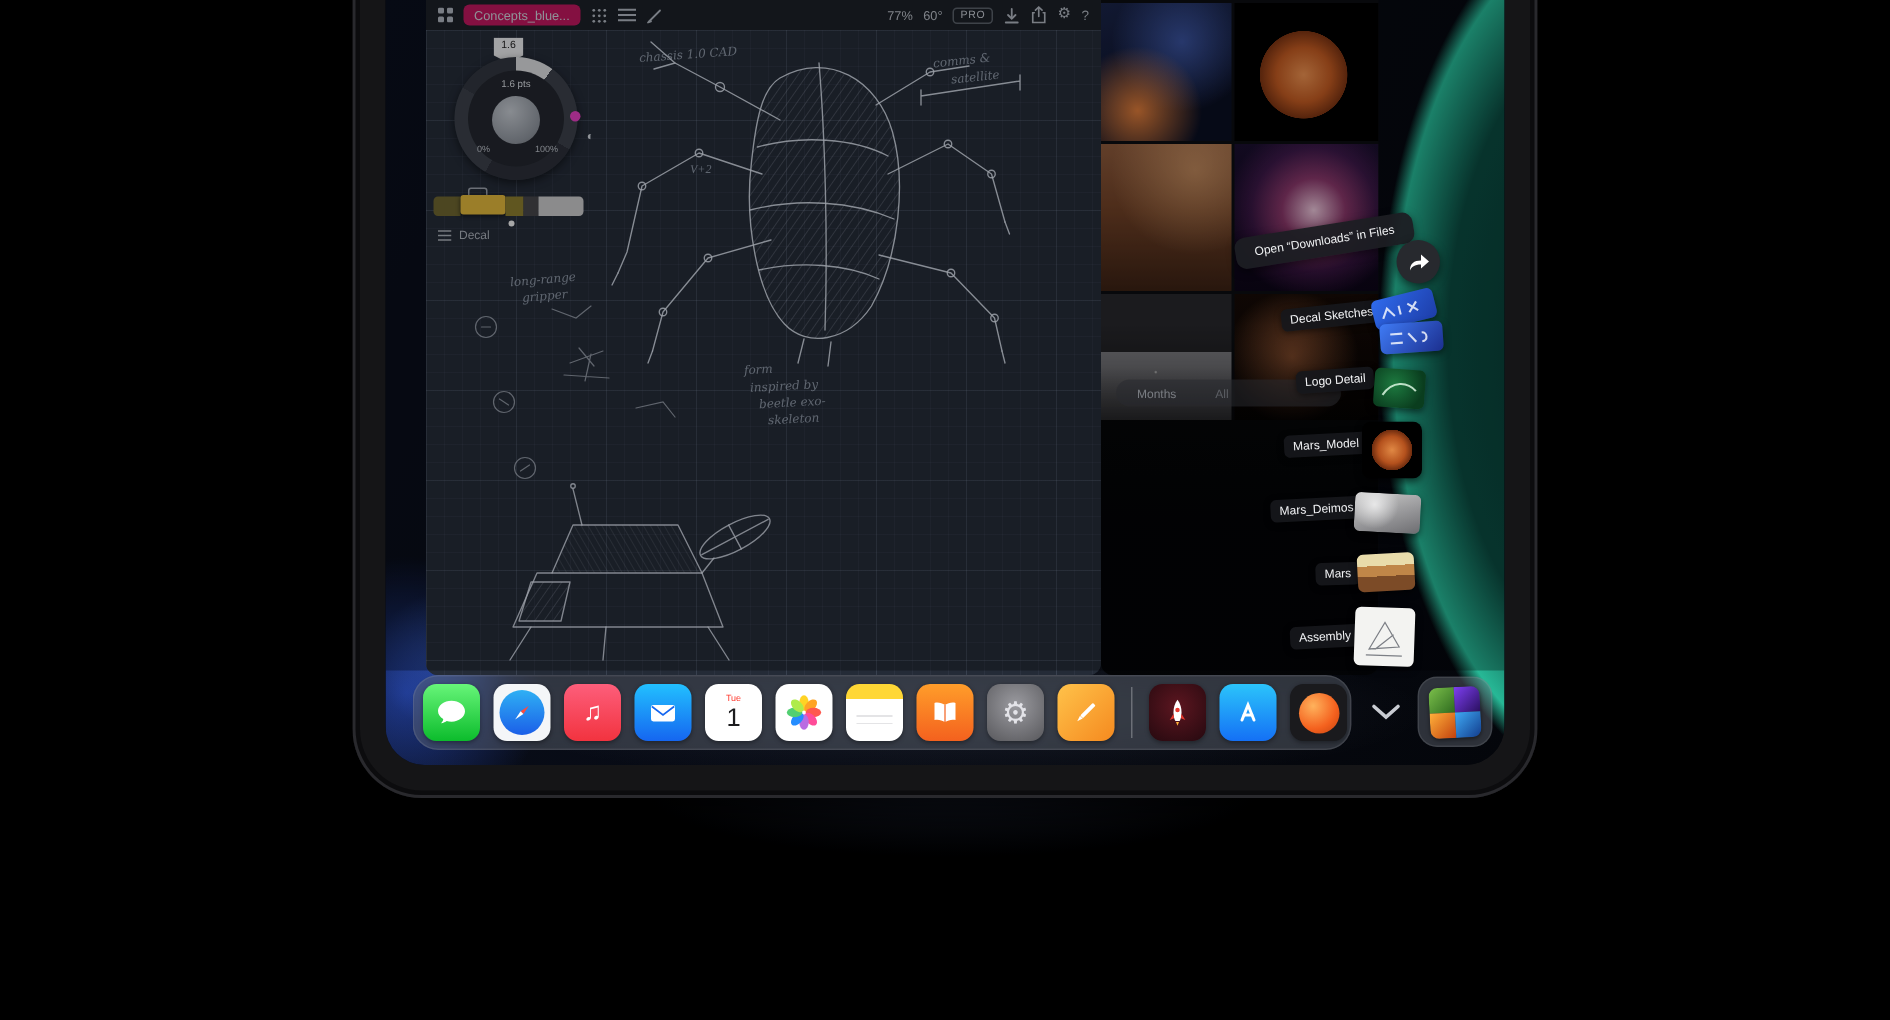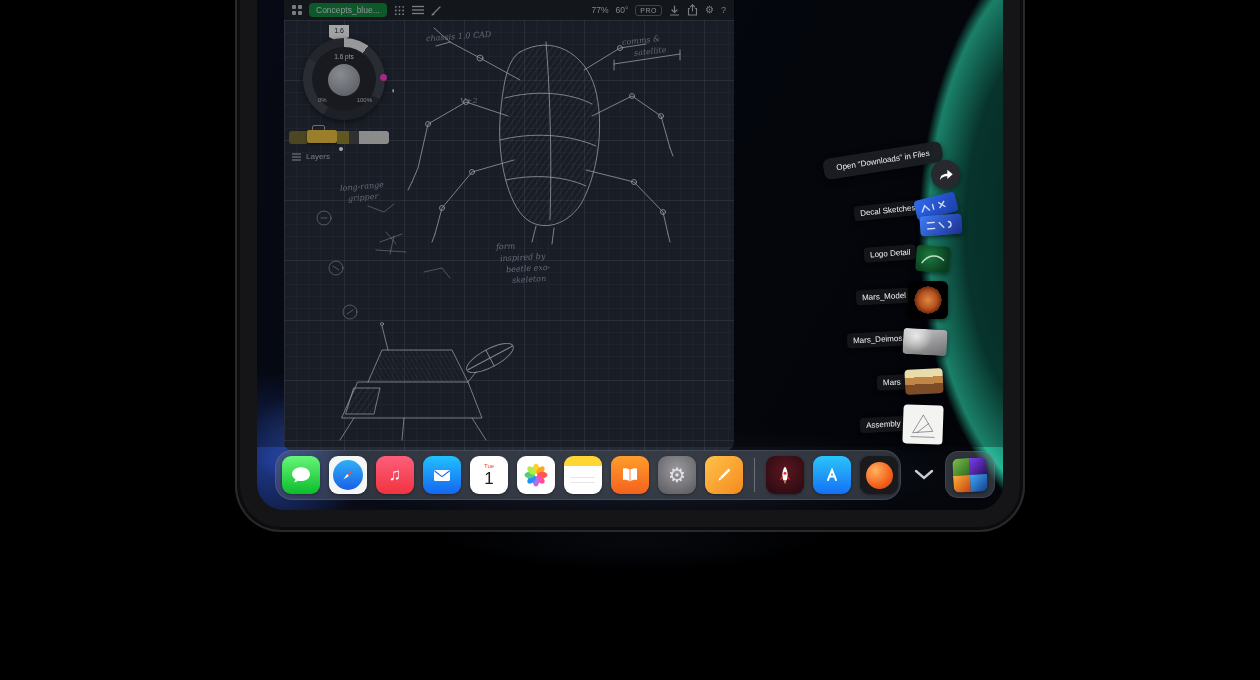--- a/index.html
+++ b/index.html
@@ -25,21 +25,21 @@
       linear-gradient(118deg, #0a0f1d 0%, #070a13 55%, #04060b 100%); }
   .spotlight { position:absolute; left:60px; top:425px; width:640px; height:90px;
     background:radial-gradient(ellipse at 50% 55%, rgba(190,210,250,.10), transparent 70%); }
 
   
   .app-concepts { position:absolute; left:27px; top:0; width:450px; height:450px;
     background:#232a35; border-radius:0 0 8px 8px; overflow:hidden; }
   .c-topbar { position:absolute; left:0; top:0; width:100%; height:20px; background:#1c2028;
     display:flex; align-items:center; padding:0 8px; gap:7px; color:#aeb4bd; }
   .c-topbar svg { display:block; }
-  .c-title { background:#15803d; color:#cdd2da; font-size:8.5px; padding:2px 7px; border-radius:4px; white-space:nowrap; }
+  .c-title { background:#be185d; color:#cdd2da; font-size:8.5px; padding:2px 7px; border-radius:4px; white-space:nowrap; }
   .tb-spacer { flex:1; }
   .tb-txt { font-size:8.5px; color:#b7bcc4; }
   .pro-pill { font-size:7px; letter-spacing:.5px; color:#c6cbd3; border:1px solid #5a6069; border-radius:3px; padding:1px 4px; }
   .tb-help { font-size:9px; color:#aeb4bd; }
   .tb-gear { font-size:10px; color:#aeb4bd; line-height:1; }
 
   .c-canvas { position:absolute; left:0; top:20px; width:450px; height:430px;
     background-color:#242b37;
     background-image:
       linear-gradient(rgba(165,180,205,.06) 1px, transparent 1px),
@@ -318,21 +318,21 @@
               <circle cx="66" cy="292" r="7"></circle>
                 <path d="M63,294 l6,-4"></path>
               <path d="M96,222 l22,-8 M102,212 l10,12 M92,230 l30,2 M110,216 l-4,18"></path>
               <path d="M84,186 l16,6 l10,-8 M140,252 l18,-4 l8,10"></path>
             </g>
           </svg>
 
           <span class="note" style="left:142px; top:12px; transform:rotate(-4deg);">chassis 1.0 CAD</span>
           <span class="note" style="left:338px; top:16px; transform:rotate(-6deg);">comms &amp;</span>
           <span class="note" style="left:350px; top:27px; transform:rotate(-6deg);">satellite</span>
-          <span class="note" style="left:176px; top:76px;">V+2</span>
+          <span class="note" style="left:176px; top:88px;font-family:Liberation Serif, serif;">V+2</span>
           <span class="note" style="left:56px; top:162px; transform:rotate(-5deg);">long-range</span>
           <span class="note" style="left:64px; top:173px; transform:rotate(-5deg);">gripper</span>
           <span class="note" style="left:212px; top:222px; transform:rotate(-3deg);">form</span>
           <span class="note" style="left:216px; top:233px; transform:rotate(-3deg);">inspired by</span>
           <span class="note" style="left:222px; top:244px; transform:rotate(-3deg);">beetle exo-</span>
           <span class="note" style="left:228px; top:255px; transform:rotate(-3deg);">skeleton</span>
         </div>
 
         <div class="wheel">
           <div class="wheel-flag">1.6</div>
@@ -359,24 +359,37 @@
         </div>
 
         <div class="layers-hd">
           <svg width="9" height="8" viewBox="0 0 9 8">
             <g stroke="#aab0b9" stroke-width="1.1">
                 <line x1="0" y1="1" x2="9" y2="1"></line>
                 <line x1="0" y1="4" x2="9" y2="4"></line>
                 <line x1="0" y1="7" x2="9" y2="7"></line>
               </g>
           </svg>
-          <span>Layers</span>
+          <span>Decal</span>
         </div>
       </div>
 
+      <div class="app-photos">
+        <div class="ph-tile t1"></div>
+        <div class="ph-tile t2"></div>
+        <div class="ph-tile t3"></div>
+        <div class="ph-tile t4"></div>
+        <div class="ph-tile t5"></div>
+        <div class="ph-tile t6"></div>
+        <div class="ph-shade"></div>
+        <div class="ph-seg">
+          <span>Months</span>
+          <span class="seg-dim">All</span>
+        </div>
+      </div>
 
       <div class="dim"></div>
 
       <div class="drag-layer">
         <div class="drag-banner">Open “Downloads” in Files</div>
         <div class="share-bub">
           <svg width="16" height="14" viewBox="0 0 24 20">
             <path d="M14 2 L22 9 L14 16 V12 C7.5 12 4.5 14.5 3 18 C3 11 7 8 14 8 Z" fill="#fff"></path>
           </svg>
         </div>

